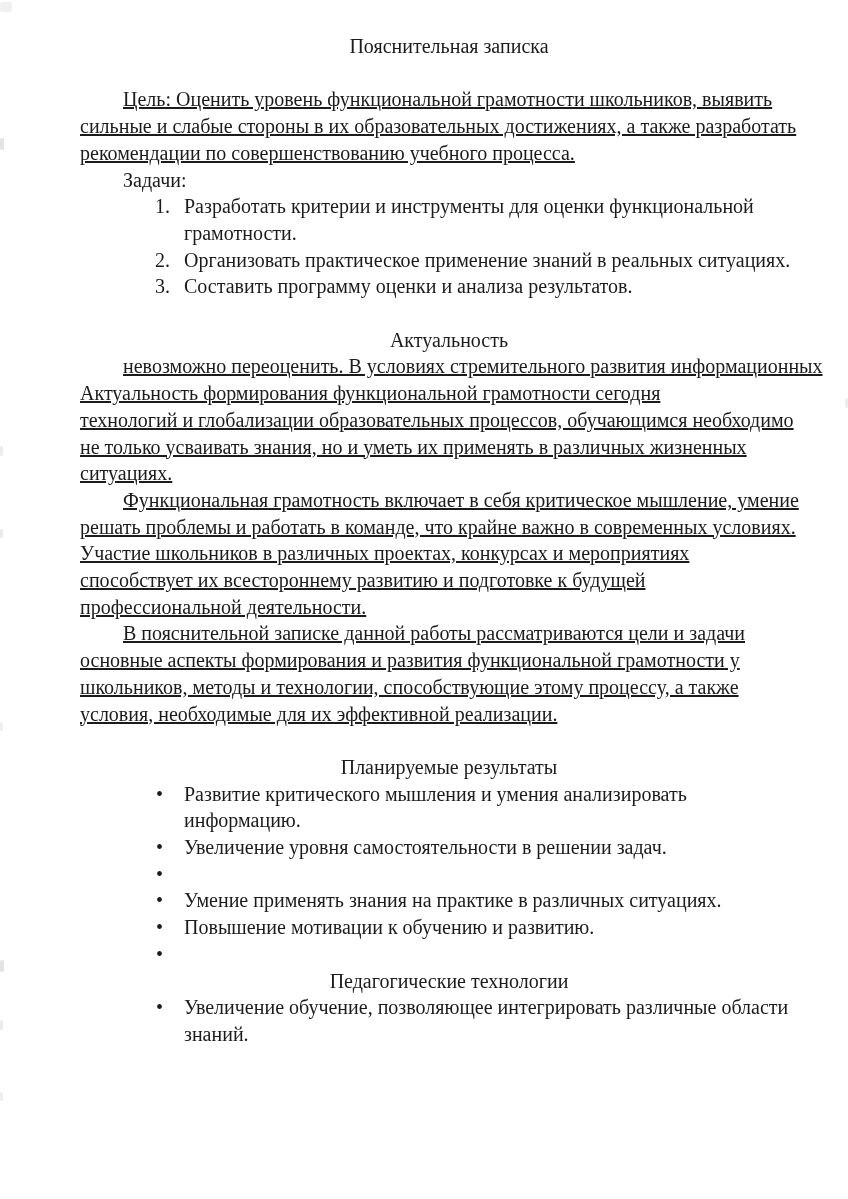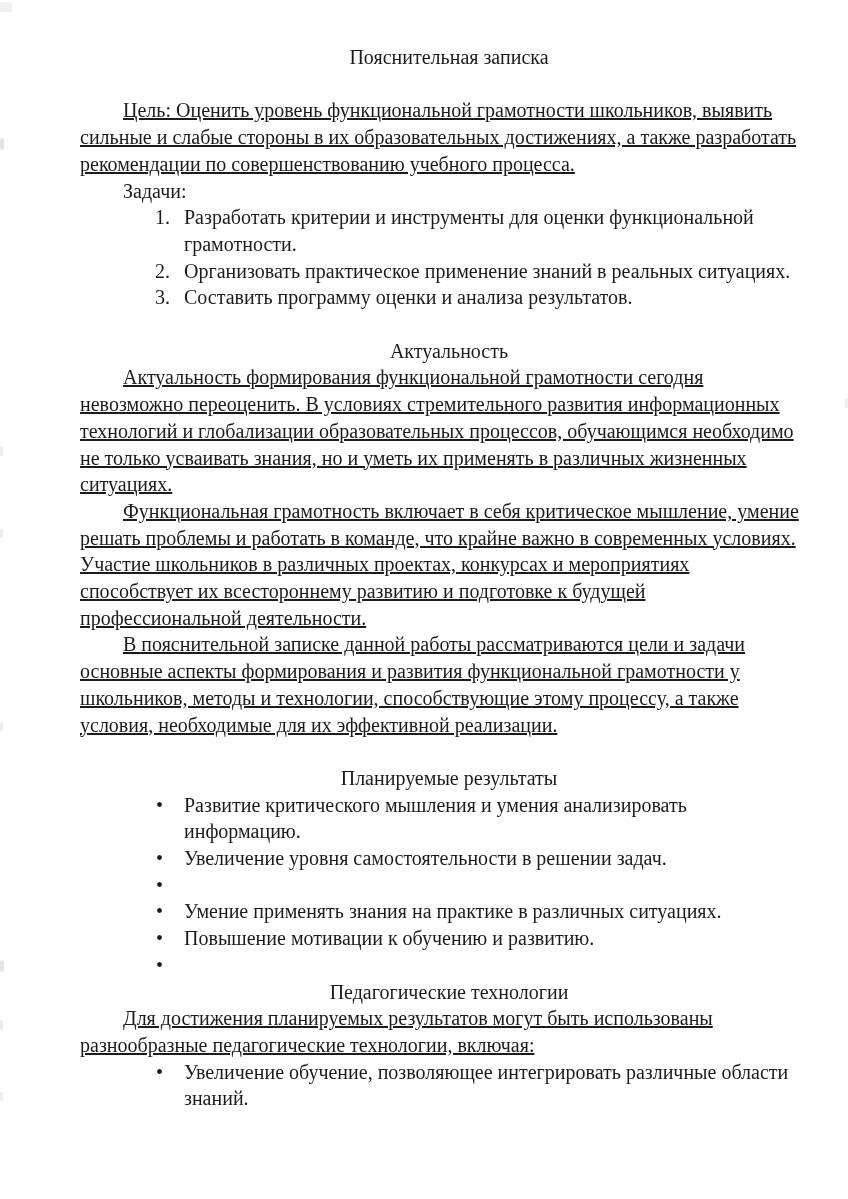--- a/index.html
+++ b/index.html
@@ -10,21 +10,21 @@
     background: #ffffff;
     overflow: hidden;
     font-family: "Liberation Serif", "DejaVu Serif", serif;
     font-size: 20px;
     line-height: 26.7px;
     color: #1b1b1b;
   }
   .content {
     position: absolute;
     left: 80px;
-    top: 44px;
+    top: 33px;
     width: 722px;
   }
   .heading {
     text-align: center;
     padding-left: 16px; 
     white-space: nowrap;
   }
   .blank { height: 26.7px; }
   .para .tline { white-space: nowrap; text-decoration: underline; }
   .para .tline:first-child { text-indent: 43px; }
@@ -113,22 +113,22 @@
             <div class="tline">Составить программу оценки и анализа результатов.</div>
           </div>
       </div>
     </div>
 
     <div class="blank"></div>
 
     <div class="heading">Актуальность</div>
 
     <div class="para">
+        <div class="tline">невозможно переоценить. В условиях стремительного развития информационных</div>
         <div class="tline">Актуальность формирования функциональной грамотности сегодня</div>
-        <div class="tline">невозможно переоценить. В условиях стремительного развития информационных</div>
         <div class="tline">технологий и глобализации образовательных процессов, обучающимся необходимо</div>
         <div class="tline">не только усваивать знания, но и уметь их применять в различных жизненных</div>
         <div class="tline">ситуациях.</div>
       </div>
     <div class="para">
         <div class="tline">Функциональная грамотность включает в себя критическое мышление, умение</div>
         <div class="tline">решать проблемы и работать в команде, что крайне важно в современных условиях.</div>
         <div class="tline">Участие школьников в различных проектах, конкурсах и мероприятиях</div>
         <div class="tline">способствует их всестороннему развитию и подготовке к будущей</div>
         <div class="tline">профессиональной деятельности.</div>
@@ -175,24 +175,20 @@
           </div>
       </div>
       <div class="li">
         <span class="bullet-glyph">•</span>
         <div class="li-text"></div>
       </div>
     </div>
 
     <div class="heading">Педагогические технологии</div>
 
-    <div class="para">
-        <div class="tline">Для достижения планируемых результатов могут быть использованы</div>
-        <div class="tline">разнообразные педагогические технологии, включая:</div>
-      </div>
 
     <div class="list">
       <div class="li">
         <span class="bullet-glyph">•</span>
         <div class="li-text">
             <div class="tline">Увеличение обучение, позволяющее интегрировать различные области</div>
             <div class="tline">знаний.</div>
           </div>
       </div>
     </div>

